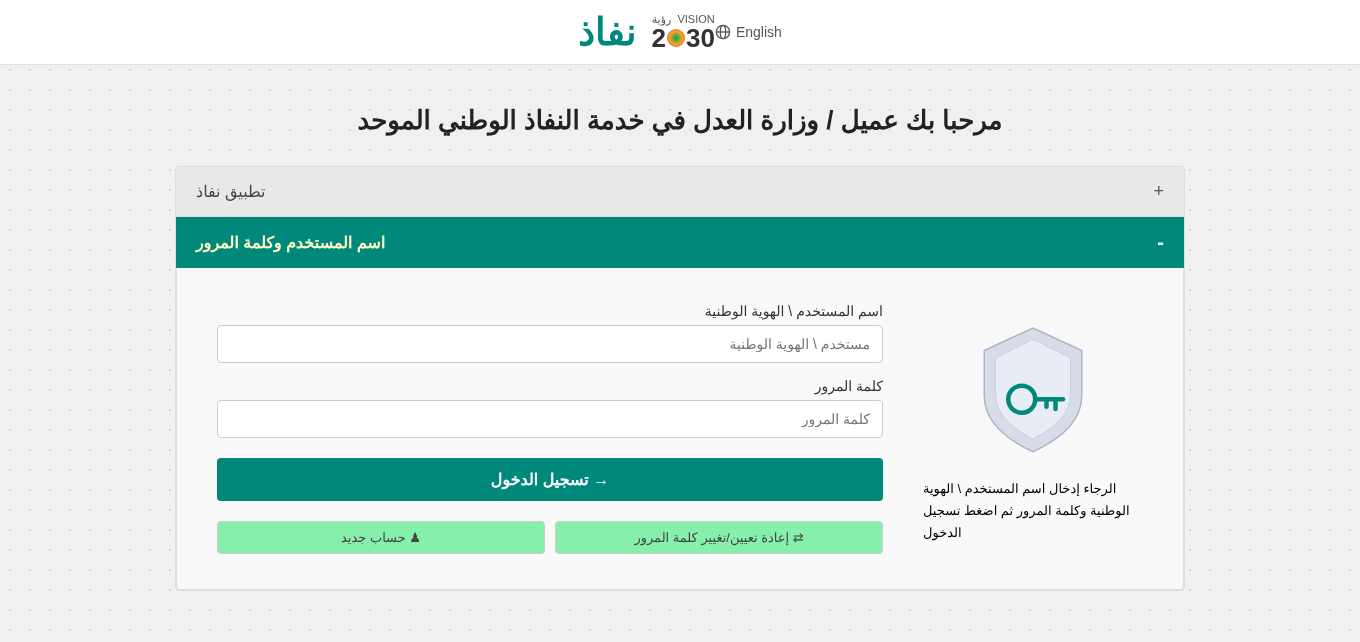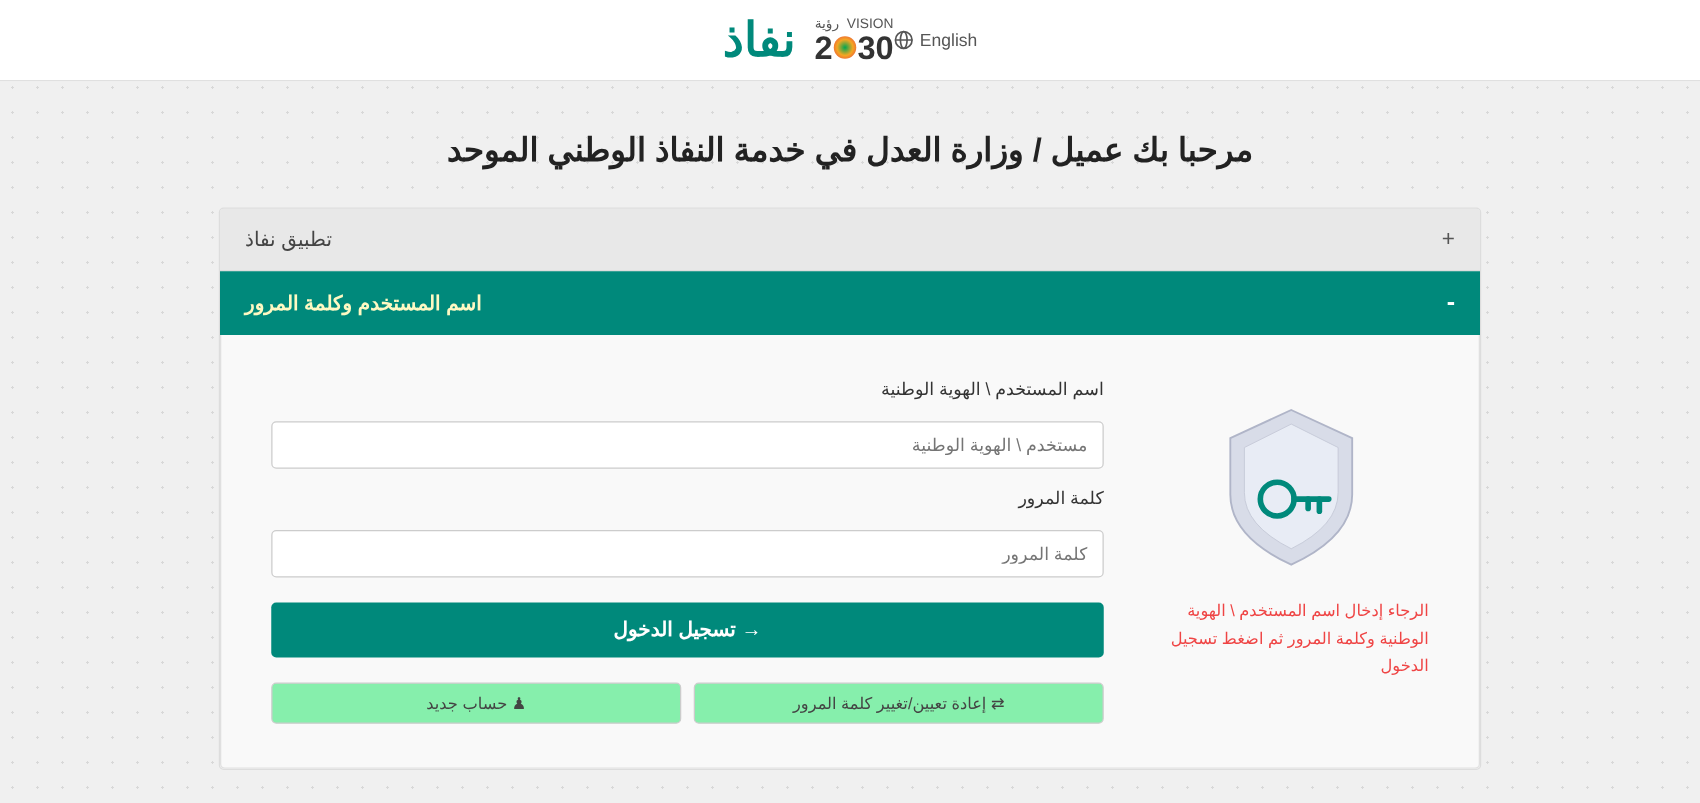--- a/index.html
+++ b/index.html
@@ -169,21 +169,21 @@
     .form-section {
       flex: 1;
       display: flex;
       flex-direction: column;
       gap: 15px;
     }
 
     .field-group {
       display: flex;
       flex-direction: column;
-      gap: 18px;
+      gap: 6px;
     }
 
     .field-label {
       text-align: right;
       font-size: 14px;
       color: #333;
     }
 
     .field-input {
       width: 100%;
@@ -245,23 +245,23 @@
       padding-top: 10px;
     }
 
     .illustration {
       width: 150px;
       height: 150px;
       margin-bottom: 15px;
     }
 
     .instruction-text {
-      text-align: right;
+      text-align: left;
       font-size: 13px;
-      color: #ef4444;
+      color: #000000;
       line-height: 1.7;
     }
   </style>
 </head>
 <body>
 
 <div class="header">
   <div class="lang-btn">
     <svg viewBox="0 0 24 24" fill="none" stroke="#555" stroke-width="2">
       <circle cx="12" cy="12" r="10"></circle>

